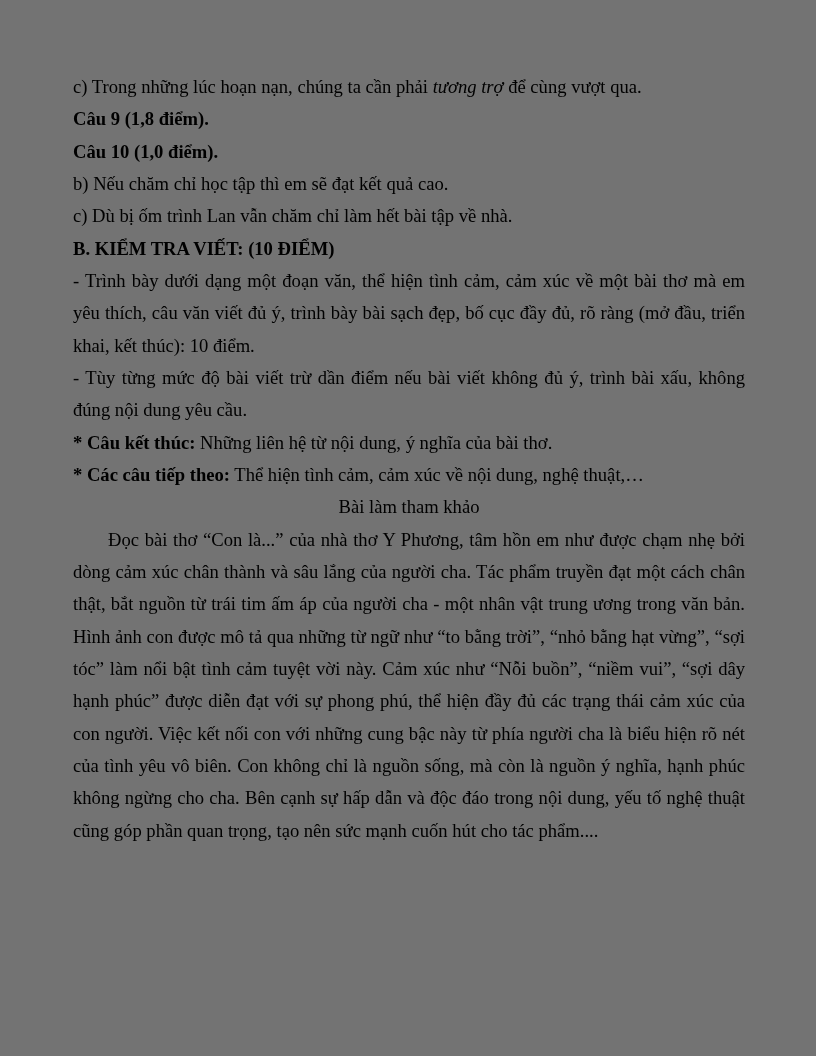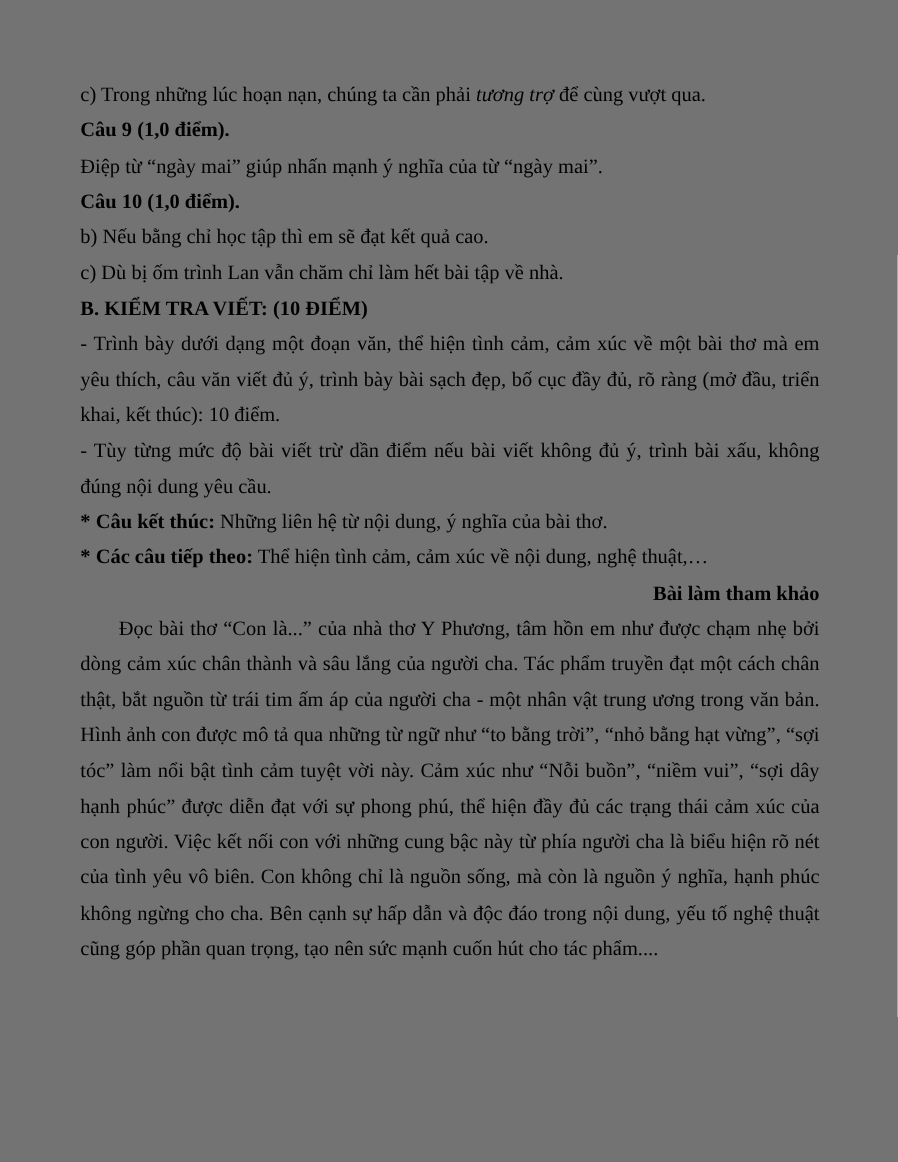--- a/index.html
+++ b/index.html
@@ -25,43 +25,42 @@
   }
   p.para {
     margin: 0;
     padding: 0;
     text-align: justify;
   }
   p.para.bold-line {
     font-weight: bold;
   }
   p.para.center {
-    text-align: right;
-    font-weight: bold;
+    text-align: center;
+    font-weight: normal;
   }
   p.para.indent-first {
     text-indent: 35px;
   }
   .run-bold { font-weight: bold; }
   .run-italic { font-style: italic; }
 </style>
 </head>
 <body>
 
 <div class="page">
 
   <p class="para"><span>c) Trong những lúc hoạn nạn, chúng ta cần phải </span><span class="run-italic">tương trợ</span><span> để cùng vượt qua.</span></p>
 
-  <p class="para bold-line">Câu 9 (1,0 điểm).</p>
+  <p class="para bold-line">Câu 9 (1,8 điểm).</p>
 
-  <p class="para">Điệp từ “ngày mai” giúp nhấn mạnh ý nghĩa của từ “ngày mai”.</p>
 
   <p class="para bold-line">Câu 10 (1,0 điểm).</p>
 
-  <p class="para">b) Nếu bằng chỉ học tập thì em sẽ đạt kết quả cao.</p>
+  <p class="para">b) Nếu chăm chỉ học tập thì em sẽ đạt kết quả cao.</p>
   <p class="para">c) Dù bị ốm trình Lan vẫn chăm chỉ làm hết bài tập về nhà.</p>
 
   <p class="para bold-line">B. KIỂM TRA VIẾT: (10 ĐIỂM)</p>
 
   <p class="para">- Trình bày dưới dạng một đoạn văn, thể hiện tình cảm, cảm xúc về một bài thơ mà em yêu thích, câu văn viết đủ ý, trình bày bài sạch đẹp, bố cục đầy đủ, rõ ràng (mở đầu, triển khai, kết thúc): 10 điểm.</p>
 
   <p class="para">- Tùy từng mức độ bài viết trừ dần điểm nếu bài viết không đủ ý, trình bài xấu, không đúng nội dung yêu cầu.</p>
 
 
   <p class="para"><span class="run-bold">* Câu kết thúc:</span><span> Những liên hệ từ nội dung, ý nghĩa của bài thơ.</span></p>

